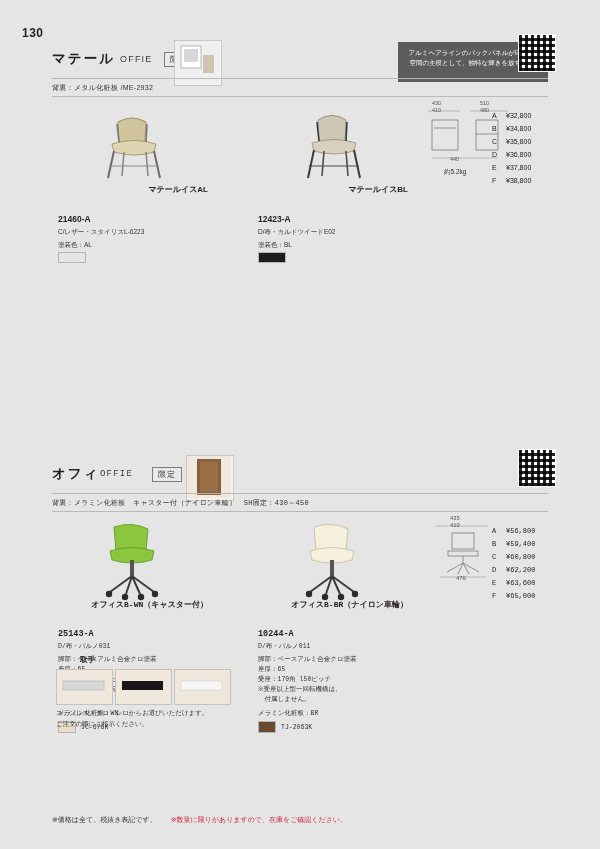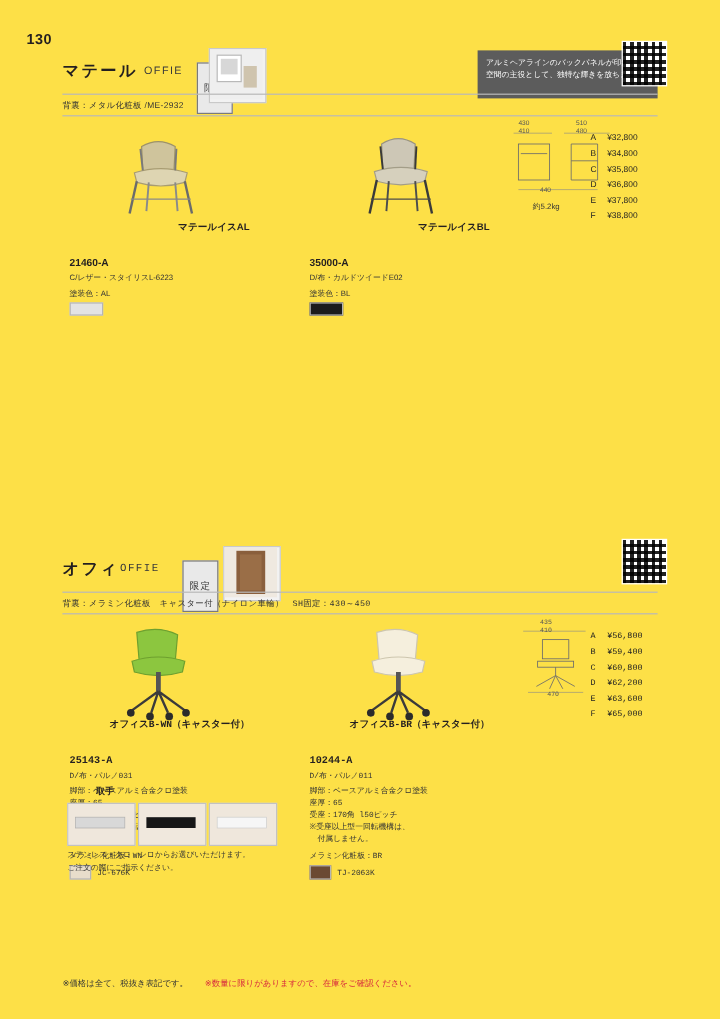--- a/index.html
+++ b/index.html
@@ -1,26 +1,26 @@
 <!DOCTYPE html>
 <html><head>
 <meta charset="utf-8">
 <style>
   html,body{margin:0;padding:0;background:#ffffff;}
   body{width:600px;height:849px;font-family:"Liberation Sans","DejaVu Sans",sans-serif;color:#231f20;position:relative;overflow:hidden;}
-  .page{position:absolute;inset:0;background:#fde047;}
+  .page{position:absolute;inset:0;background:#e5e5e5;}
 
   .page-number{position:absolute;left:22px;top:26px;font-size:12px;font-weight:bold;color:#231f20;letter-spacing:.5px;}
 
   
   .section{position:absolute;left:52px;width:496px;}
-  .sec-head{position:relative;height:44px;}
+  .sec-head{position:relative;height:44px;text-align:right;}
   .sec-title{position:absolute;left:0;top:10px;font-size:13.5px;font-weight:bold;letter-spacing:2px;}
   .sec-title-en{position:absolute;top:14px;font-size:9px;letter-spacing:1.2px;color:#3a3a3a;}
-  .badge{position:absolute;top:12px;border:1px solid #7a7a7a;background:#e9e9e9;font-size:8px;padding:15px 5px;letter-spacing:1px;color:#333;}
+  .badge{position:absolute;top:12px;border:1px solid #7a7a7a;background:#e9e9e9;font-size:8px;padding:1px 5px;letter-spacing:1px;color:#333;}
   .sec-thumb{position:absolute;top:0px;width:46px;height:44px;border:1px solid #c9c9c9;background:#f2f2f2;}
   .notebox{position:absolute;right:0;top:2px;width:150px;height:40px;background:#5c5c5c;color:#fff;font-size:6.5px;line-height:1.55;padding:6px 7px;box-sizing:border-box;}
   .qr{position:absolute;right:0;width:36px;height:36px;background:
      repeating-linear-gradient(90deg,#222 0 3px,#fff 3px 6px),
      repeating-linear-gradient(0deg,#222 0 3px,transparent 3px 6px);
      background-blend-mode:multiply;border:1px solid #fff;}
   .rule{position:absolute;left:0;width:496px;border-top:1px solid #b9b9b9;}
   .spec-line{position:absolute;left:0;font-size:7px;color:#333;letter-spacing:.3px;}
 
   
@@ -112,21 +112,21 @@
           <line x1="36" y1="46" x2="30" y2="74" stroke="#3a3a3a" stroke-width="2"></line>
           <line x1="76" y1="46" x2="82" y2="74" stroke="#3a3a3a" stroke-width="2"></line>
           <line x1="46" y1="47" x2="44" y2="72" stroke="#4d4d4d" stroke-width="1.6"></line>
           <line x1="68" y1="47" x2="70" y2="72" stroke="#4d4d4d" stroke-width="1.6"></line>
           <line x1="41" y1="37" x2="39" y2="18" stroke="#3a3a3a" stroke-width="1.6"></line>
           <line x1="68" y1="37" x2="69" y2="18" stroke="#3a3a3a" stroke-width="1.6"></line>
           <line x1="31" y1="62" x2="81" y2="62" stroke="#4d4d4d" stroke-width="1"></line>
         </svg>
       </div>
       <div class="p-name">マテールイスBL</div>
-      <div class="p-code">35000-A</div>
+      <div class="p-code">12423-A</div>
       <div class="p-meta">D/布・カルドツイードE02</div>
       <div class="p-label">塗装色：BL</div>
       <div class="swatch" style="background:#1c1c1c"></div>
     </div>
 
     <div style="position:absolute;left:372px;top:66px;">
       <svg width="90" height="62" viewBox="0 0 90 62">
         <line x1="4" y1="5" x2="36" y2="5" stroke="#888" stroke-width=".5"></line>
         <line x1="46" y1="5" x2="84" y2="5" stroke="#888" stroke-width=".5"></line>
         <rect x="8" y="14" width="26" height="30" fill="none" stroke="#6b6b6b" stroke-width=".7"></rect>
@@ -226,21 +226,21 @@
           <path d="M36 8 q18 -6 34 2 l-2 22 q-15 5 -30 0 z" fill="#f5efdd" stroke="#cdc6ae" stroke-width="1"></path>
           <path d="M32 32 q22 -7 44 0 l-2 9 q-20 6 -40 0 z" fill="#f5efdd" stroke="#cdc6ae" stroke-width="1"></path>
           <rect x="52" y="41" width="4" height="16" fill="#555"></rect>
           <path d="M54 57 l-22 16 M54 57 l22 16 M54 57 l-6 18 M54 57 l8 18" stroke="#3b3b3b" stroke-width="2" fill="none"></path>
           <circle cx="31" cy="75" r="3.2" fill="#2b2b2b"></circle>
             <circle cx="77" cy="75" r="3.2" fill="#2b2b2b"></circle>
           <circle cx="47" cy="78" r="3.2" fill="#2b2b2b"></circle>
             <circle cx="63" cy="78" r="3.2" fill="#2b2b2b"></circle>
         </svg>
       </div>
-      <div class="p-name">オフィスB-BR（キャスター付）</div>
+      <div class="p-name">オフィスB-BR（ナイロン車輪）</div>
       <div class="p-code">10244-A</div>
       <div class="p-meta">D/布・パルノ011</div>
       <div class="p-meta" style="white-space:pre-line">脚部：ベースアルミ合金クロ塗装
 座厚：65
 受座：170角 l50ピッチ
 ※受座以上型一回転機構は、
 　付属しません。</div>
       <div class="p-label">メラミン化粧板：BR</div>
       <div class="swatch-row">
         <div class="swatch-sq" style="background:#6b4a33"></div>

